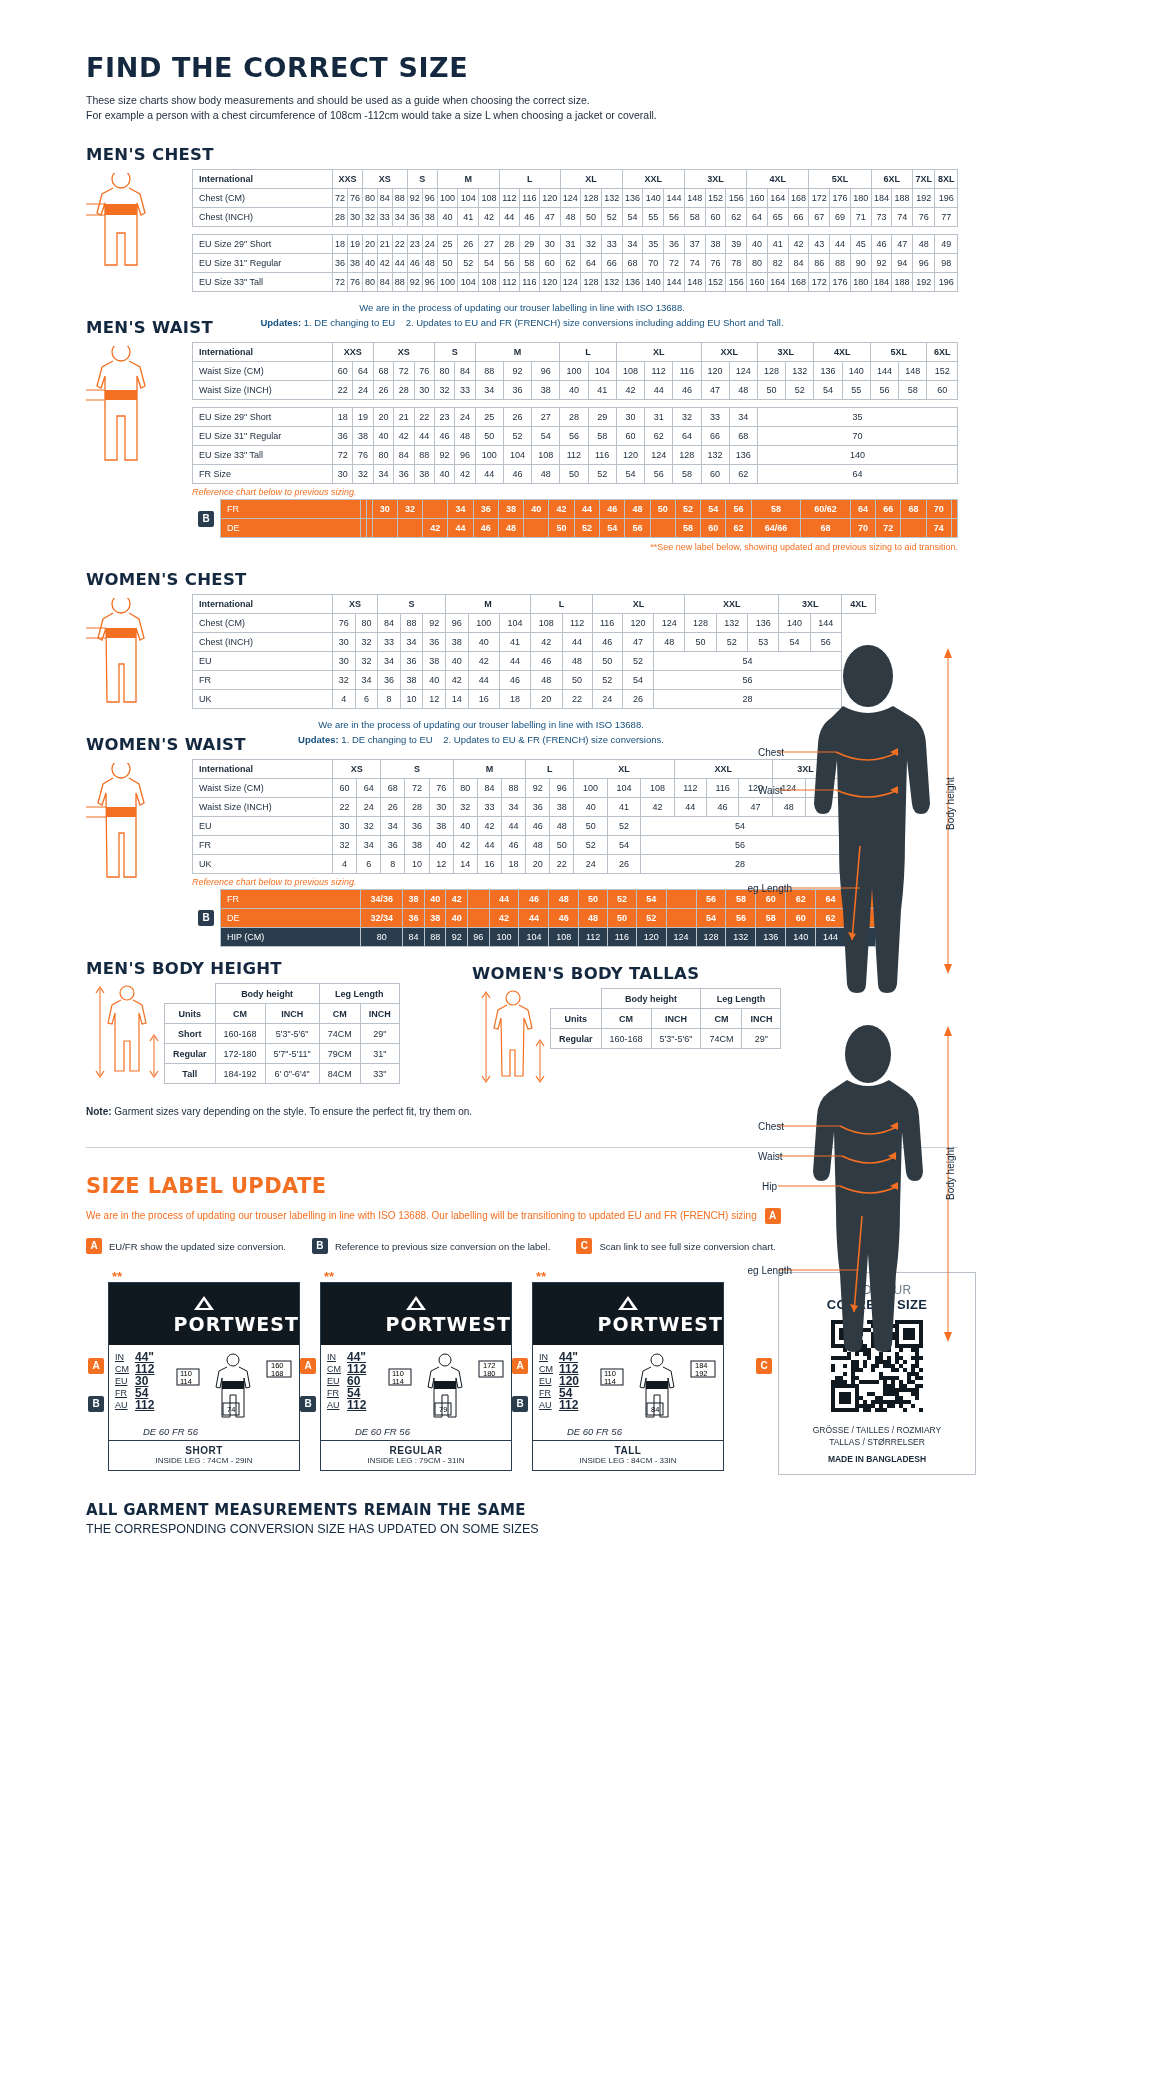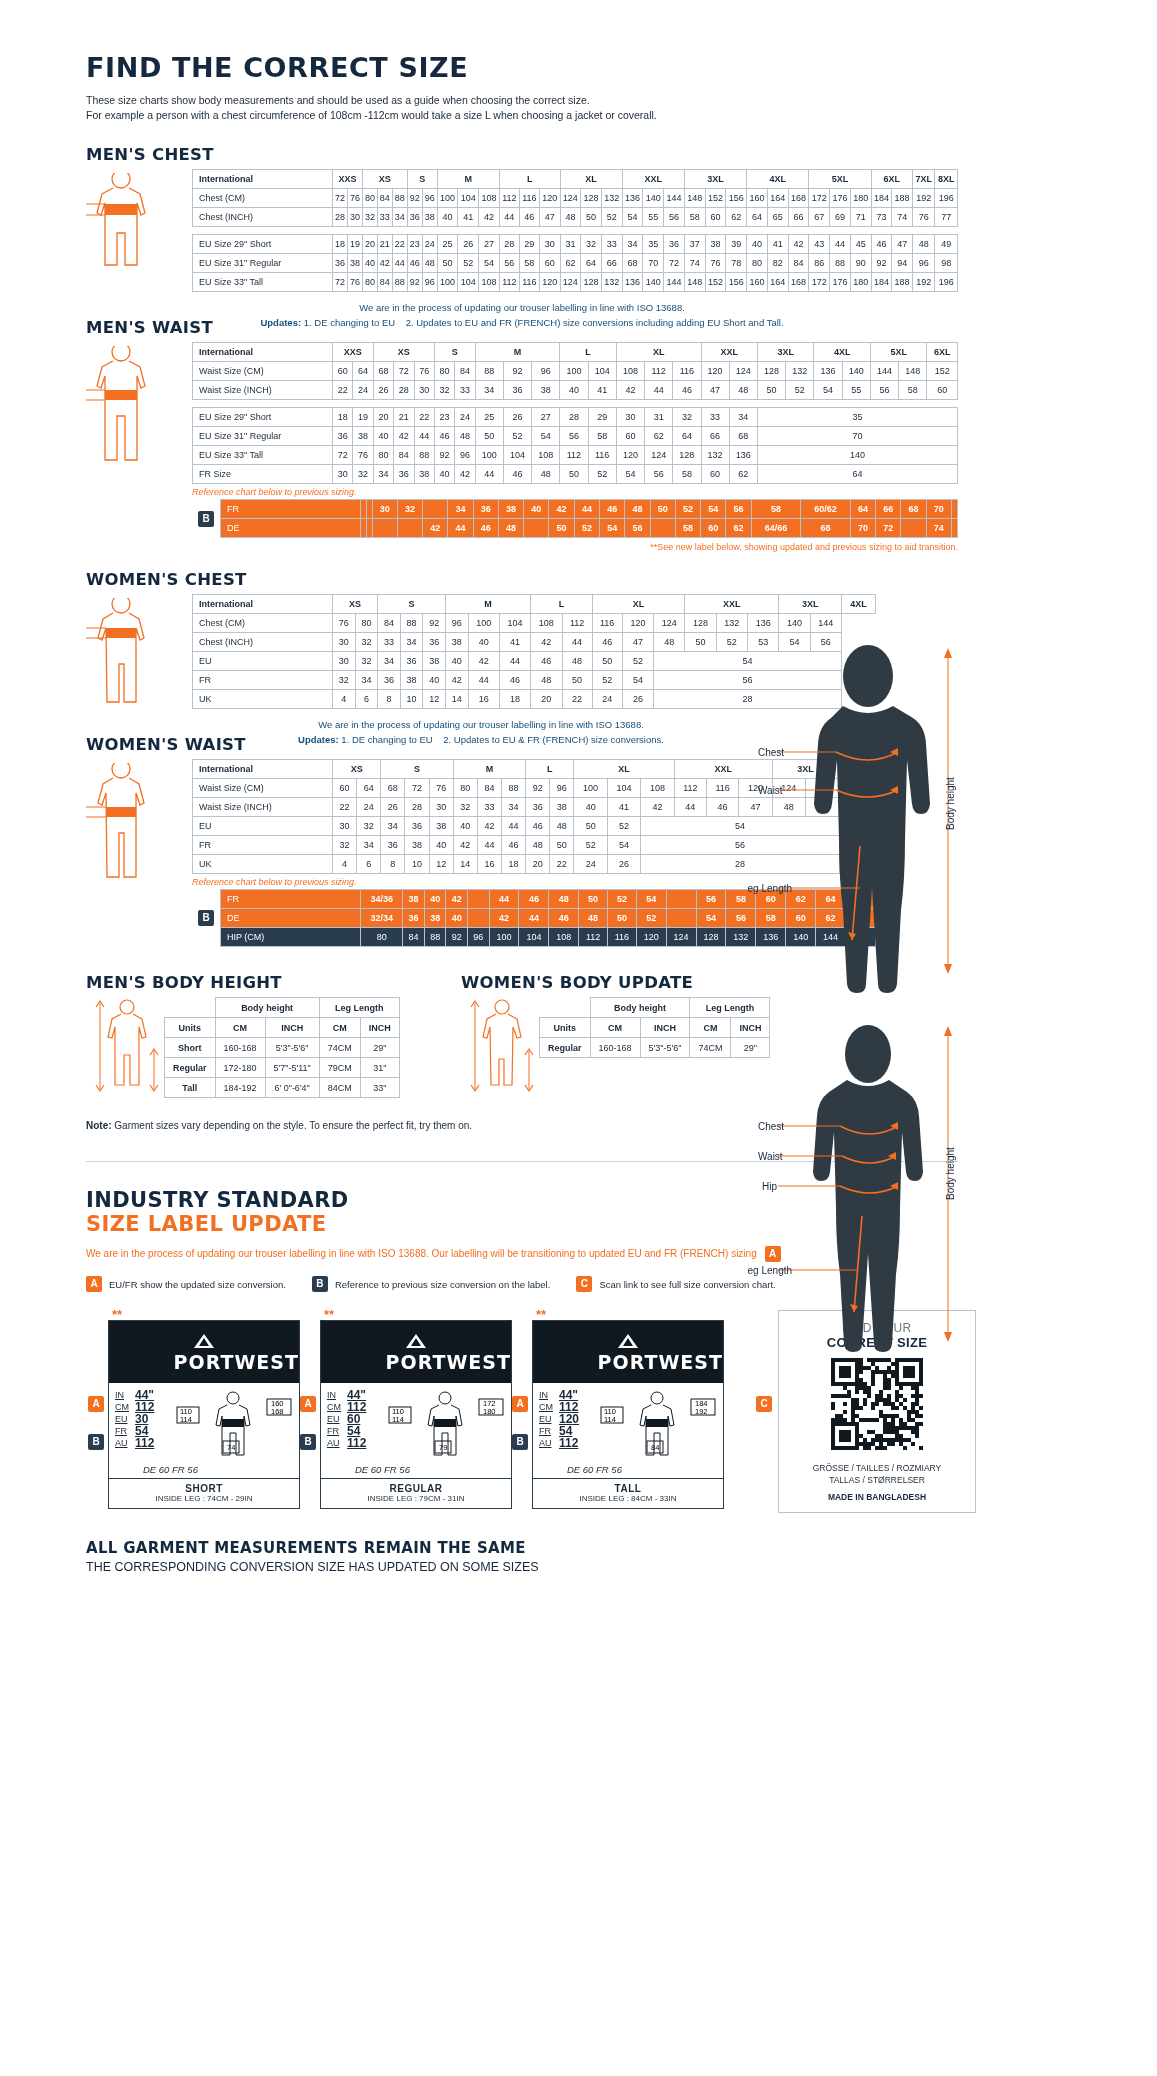--- a/index.html
+++ b/index.html
@@ -72,21 +72,21 @@
   }
   .tag-a{background:#f36f21;}
   .tag-c{background:#f36f21;}
   .tagwrap{width:28px;flex:0 0 28px;display:flex;align-items:center;justify-content:center;}
 
   .lrow{display:flex;align-items:stretch;}
 
   
   svg.fig{display:block;}
 
-  .twocol{display:flex;gap:15px;margin-top:26px;}
+  .twocol{display:flex;gap:26px;margin-top:12px;align-items:flex-end;}
   .bh-table{border-collapse:collapse;font-size:9px;}
   .bh-table th,.bh-table td{border:1px solid #b9c2cb;text-align:center;padding:2px 8px;height:15px;}
   .bh-table th{font-weight:bold;}
 
   .note-foot{font-size:10px;margin:22px 0 0 0;}
   .note-foot b{font-weight:bold;}
 
   .hr{border:0;border-top:1px solid #c9d0d7;margin:30px 0 26px 0;}
 
   h2.ind{font-size:21px;font-weight:bold;color:#14293f;margin:0;letter-spacing:0.4px;font-family:"DejaVu Sans", sans-serif;}
@@ -1000,21 +1000,21 @@
                   <td>6' 0"-6'4"</td>
                   <td>84CM</td>
                   <td>33"</td>
                 </tr>
               </tbody>
         </table>
       </div>
     </div>
 
     <div style="width:360px;">
-      <h2 class="section">WOMEN'S BODY UPDATE</h2>
+      <h2 class="section">WOMEN'S BODY TALLAS</h2>
       <div style="display:flex;align-items:flex-start;">
         <svg width="78" height="96" viewBox="0 0 78 96">
           <g stroke="#f36f21" fill="none" stroke-width="1.2">
             <path d="M34 10 a7 7 0 1 0 14 0 a7 7 0 1 0 -14 0"></path>
             <path d="M35 17 L26 22 L22 40 L26 41 L29 30 L30 88 L38 88 L38 62 L43 62 L43 88 L51 88 L52 30 L56 41 L60 40 L56 22 L47 17"></path>
             <path d="M14 6 L14 92" stroke-width="1"></path>
             <path d="M10 10 L14 4 L18 10"></path>
                 <path d="M10 88 L14 94 L18 88"></path>
             <path d="M68 54 L68 92" stroke-width="1"></path>
             <path d="M64 58 L68 52 L72 58"></path>
@@ -1049,21 +1049,20 @@
       </div>
     </div>
   </div>
 
   <div class="note-foot">
     <b>Note:</b><span> Garment sizes vary depending on the style. To ensure the perfect fit, try them on.</span>
   </div>
 
   <hr class="hr">
 
-  <h2 class="ind">INDUSTRY STANDARD</h2>
   <h2 class="ind2">SIZE LABEL UPDATE</h2>
   <div class="lead-orange">
     <span>We are in the process of updating our trouser labelling in line with ISO 13688. Our labelling will be transitioning to updated EU and FR (FRENCH) sizing</span>
     <span class="btag tag-a" style="margin-left:5px;">A</span>
   </div>
 
   <div class="legend">
     <div class="item">
       <span class="btag tag-a">A</span>
       <span>EU/FR show the updated size conversion.</span>

